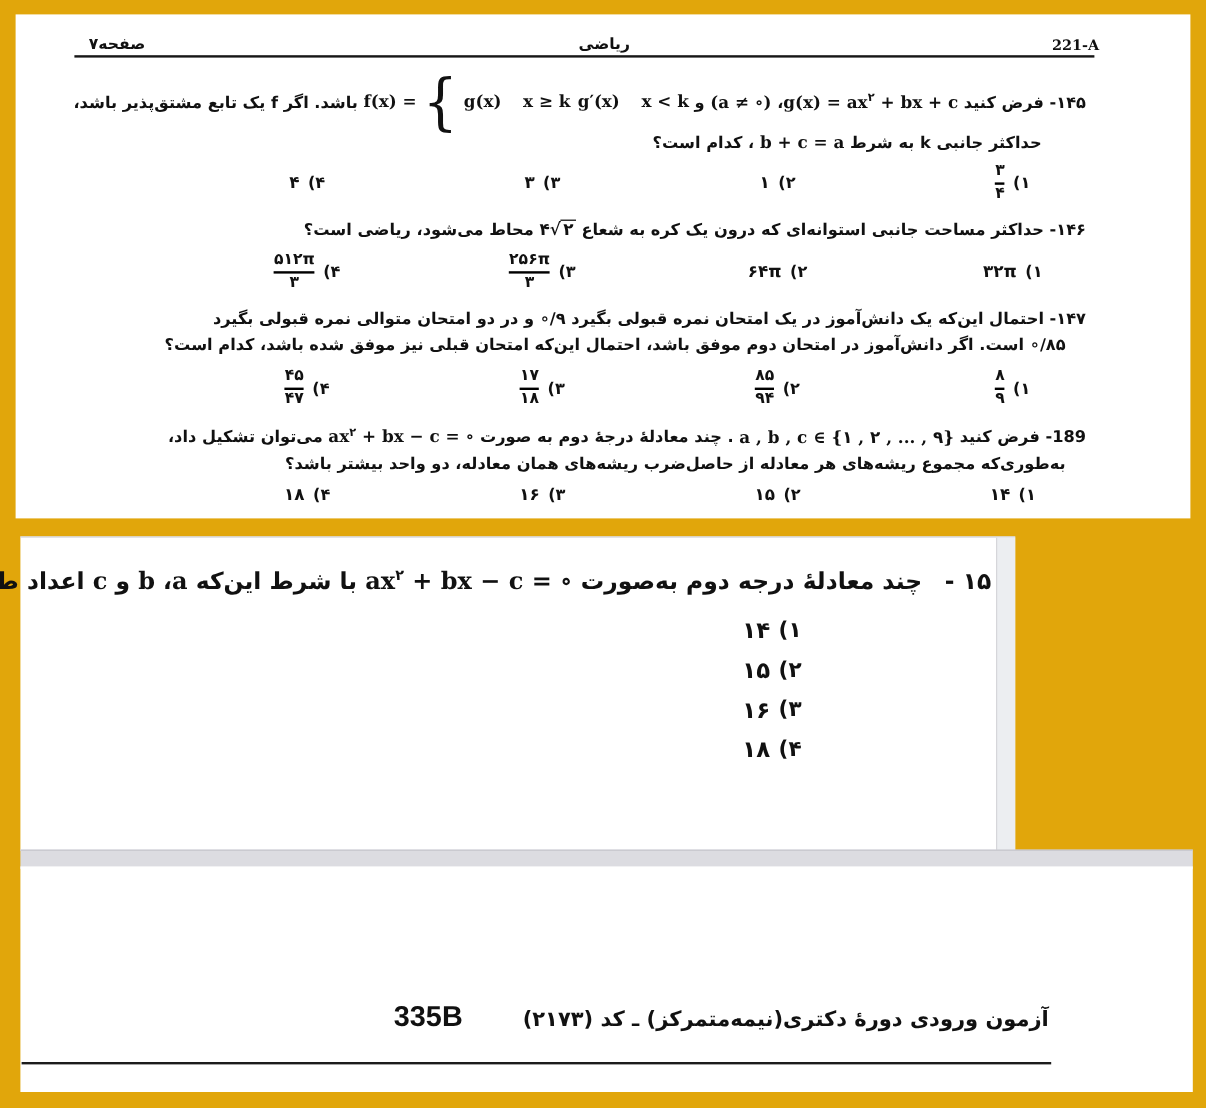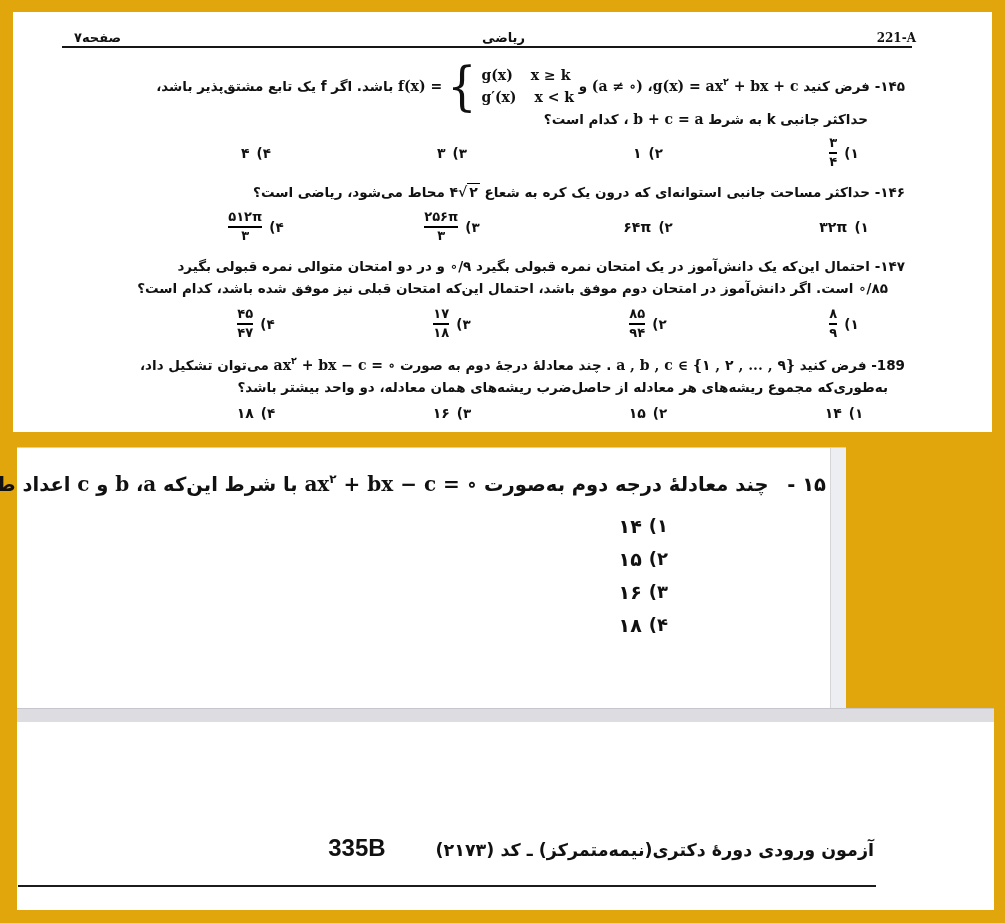--- a/index.html
+++ b/index.html
@@ -24,21 +24,21 @@
   .pr-num{padding-right:87px;}
   .pr-wrap{padding-right:104px;}
   .pr-wrap2{padding-right:124px;}
   .qnum{letter-spacing:0.5px;}
   .m{direction:ltr;display:inline-block;font-family:"DejaVu Serif","DejaVu Sans",serif;font-weight:bold;font-size:14px;}
   .m sup{font-size:9.5px;}
   .tall-line{margin-top:8px;height:52px;line-height:52px;}
   .piecewise{display:inline-flex;align-items:center;gap:5px;direction:ltr;vertical-align:middle;
           font-family:"DejaVu Serif","DejaVu Sans",serif;font-weight:bold;font-size:14px;line-height:1.1;}
   .brace{font-size:46px;font-weight:400;transform:scaleY(1.12);line-height:0.85;}
-  .cases{display:inline-flex;flex-direction:column;gap:6px;}
+  .cases{display:inline-flex;flex-direction:row;gap:6px;}
   .crow{display:inline-flex;gap:18px;}
   .dec{direction:ltr;display:inline-block;}
   .rdcnd{border-top:1.6px solid #000;padding:0 2px;}
 
   
   .opts-grid{direction:rtl;display:grid;grid-template-columns:repeat(4,1fr);align-items:center;
           padding:0 50px 0 145px;}
   .o145{height:40px;margin-top:3px;}
   .o146{height:42px;margin-top:3px;}
   .o147{height:42px;margin-top:4px;}

